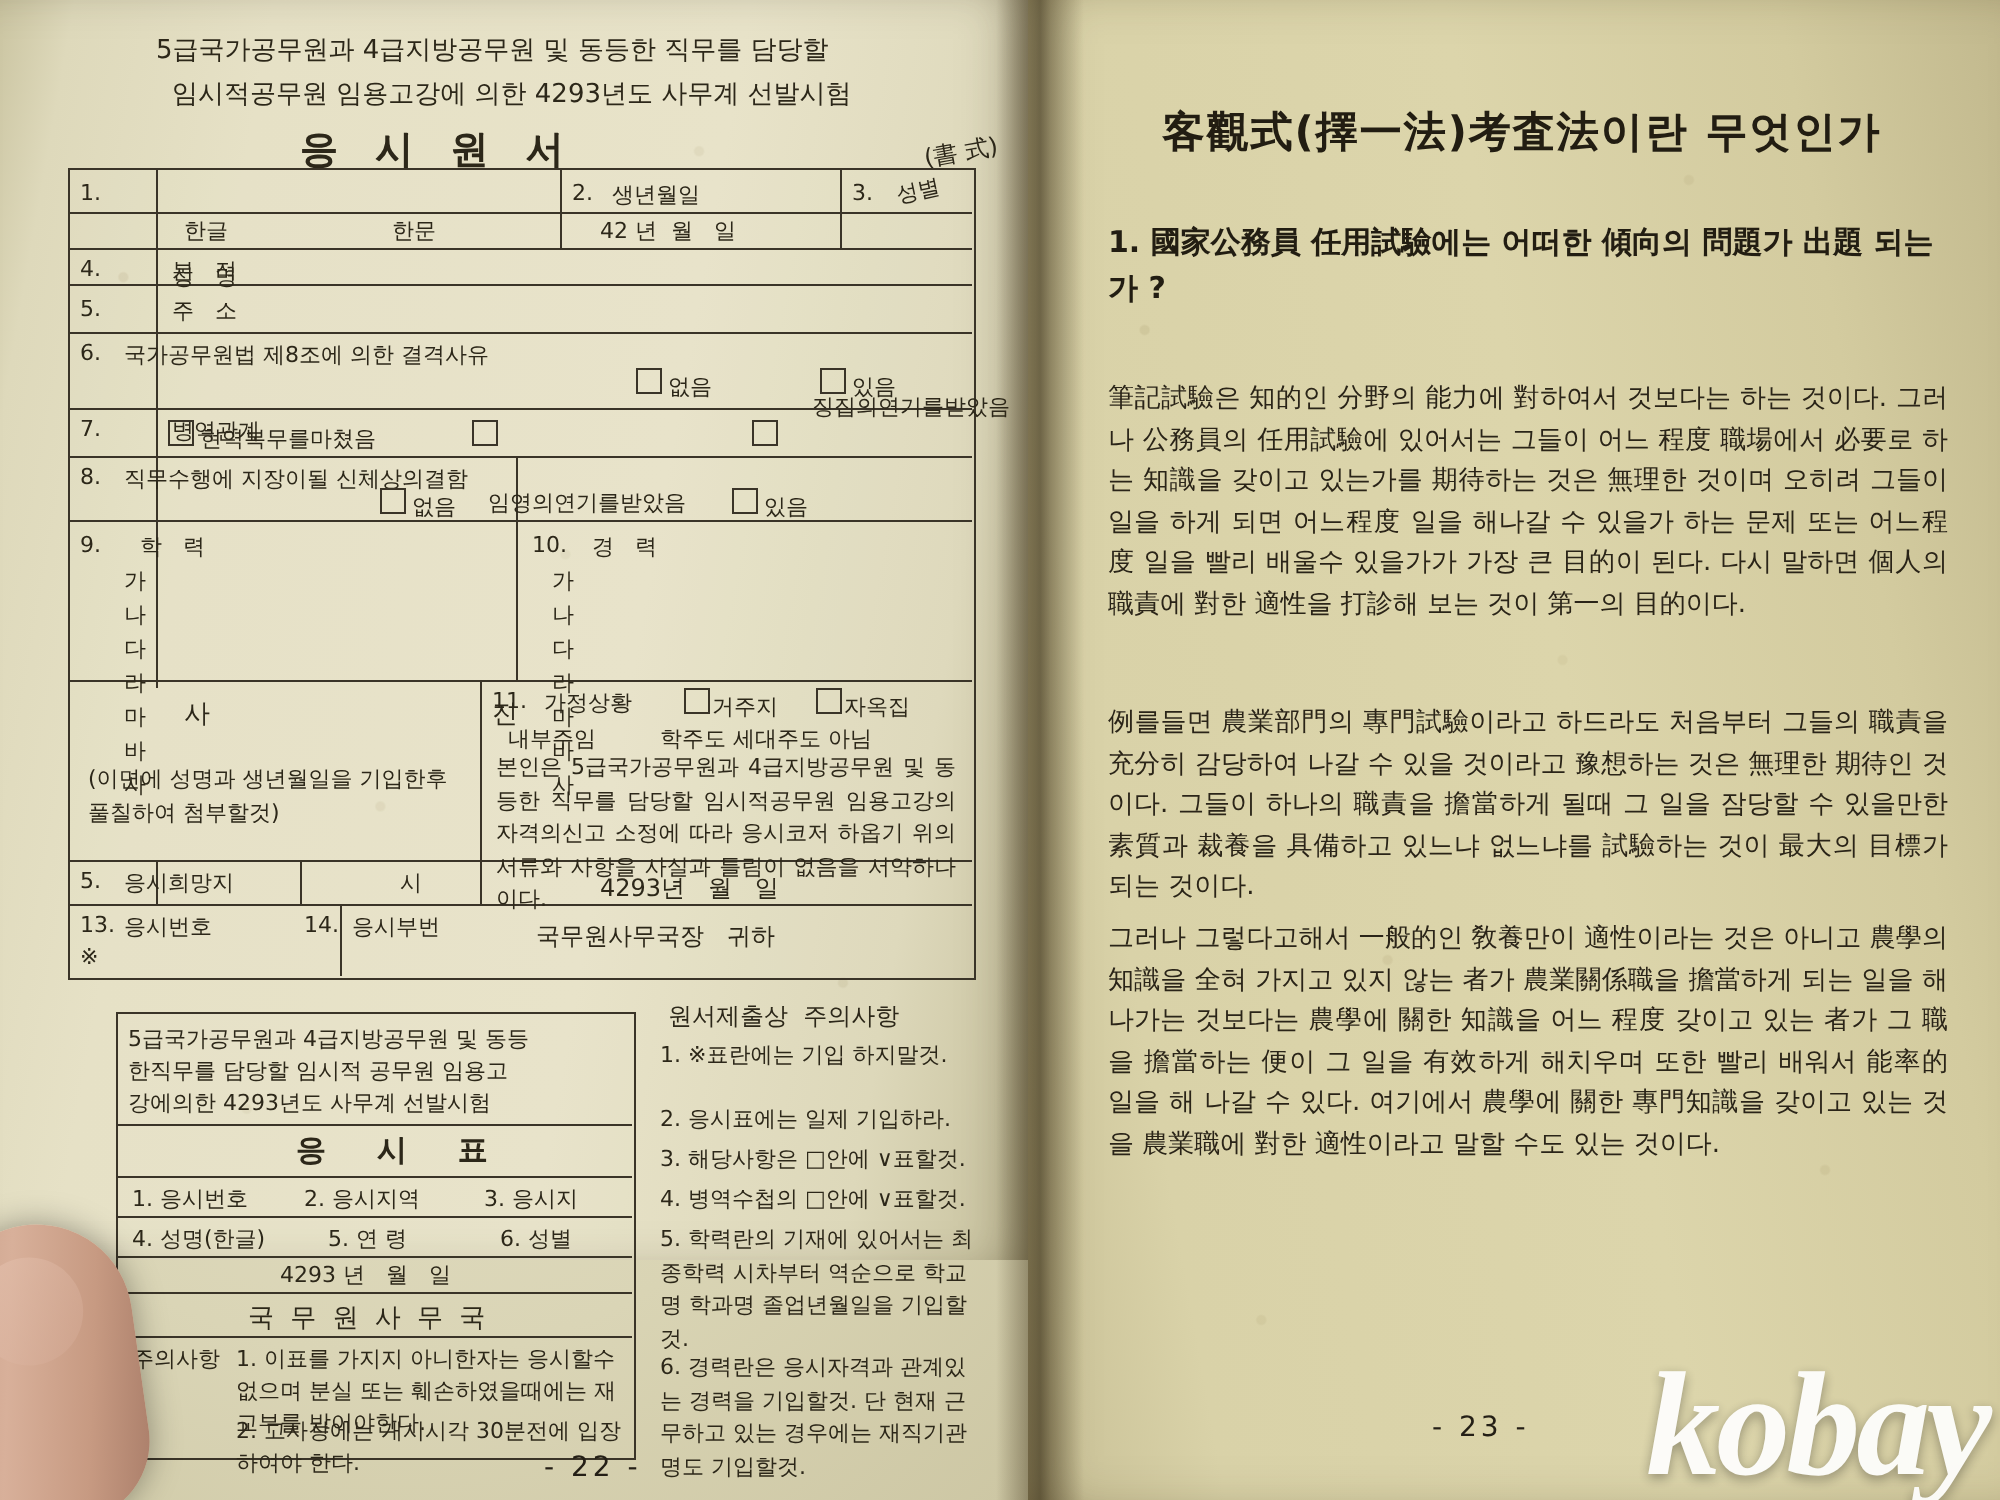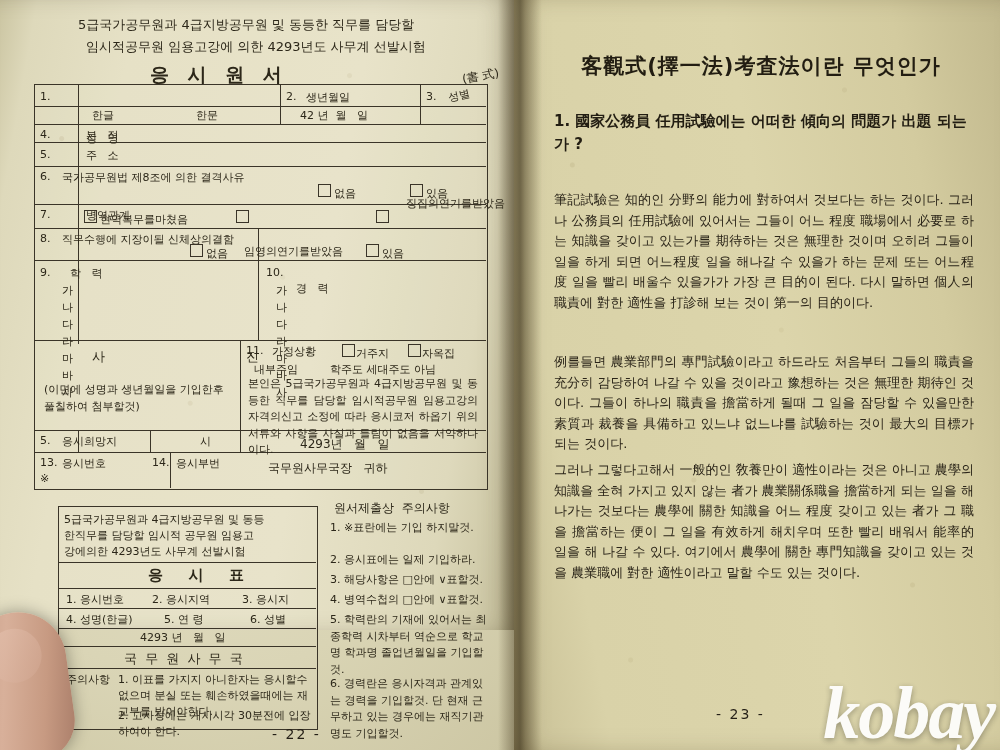--- a/index.html
+++ b/index.html
@@ -173,21 +173,21 @@
       <div class="cellt ko" style="left:40px;top:232px;">8.</div>
       <div class="cellt ko" style="left:62px;top:232px;">직무수행에 지장이될 신체상의결함</div>
       <div class="chk" style="left:190px;top:244px;"></div>
       <div class="cellt ko" style="left:206px;top:246px;">없음</div>
       <div class="chk" style="left:366px;top:244px;"></div>
       <div class="cellt ko" style="left:382px;top:246px;">있음</div>
 
       <div class="cellt ko" style="left:40px;top:266px;">9.</div>
       <div class="cellt ko" style="left:70px;top:266px;">학   력</div>
       <div class="cellt ko" style="left:266px;top:266px;">10.</div>
-      <div class="cellt ko" style="left:296px;top:281px;text-align:right;">경   력</div>
+      <div class="cellt ko" style="left:296px;top:266px;text-align:right;">경   력</div>
 
       <div class="cellt ko" style="left:62px;top:282px;line-height:1.55;">가<br>나<br>다<br>라<br>마<br>바<br>사</div>
       <div class="cellt ko" style="left:276px;top:282px;line-height:1.55;">가<br>나<br>다<br>라<br>마<br>바<br>사</div>
 
       <div class="cellt ko" style="left:92px;top:348px;font-size:13px;letter-spacing:12px;">사        진</div>
       <div class="cellt ko" style="left:44px;top:382px;width:186px;line-height:1.5;white-space:normal;">(이면에 성명과 생년월일을 기입한후 풀칠하여 첨부할것)</div>
 
       <div class="cellt ko" style="left:246px;top:344px;">11.</div>
       <div class="cellt ko" style="left:272px;top:344px;">가정상황</div>
       <div class="chk" style="left:342px;top:344px;"></div>

